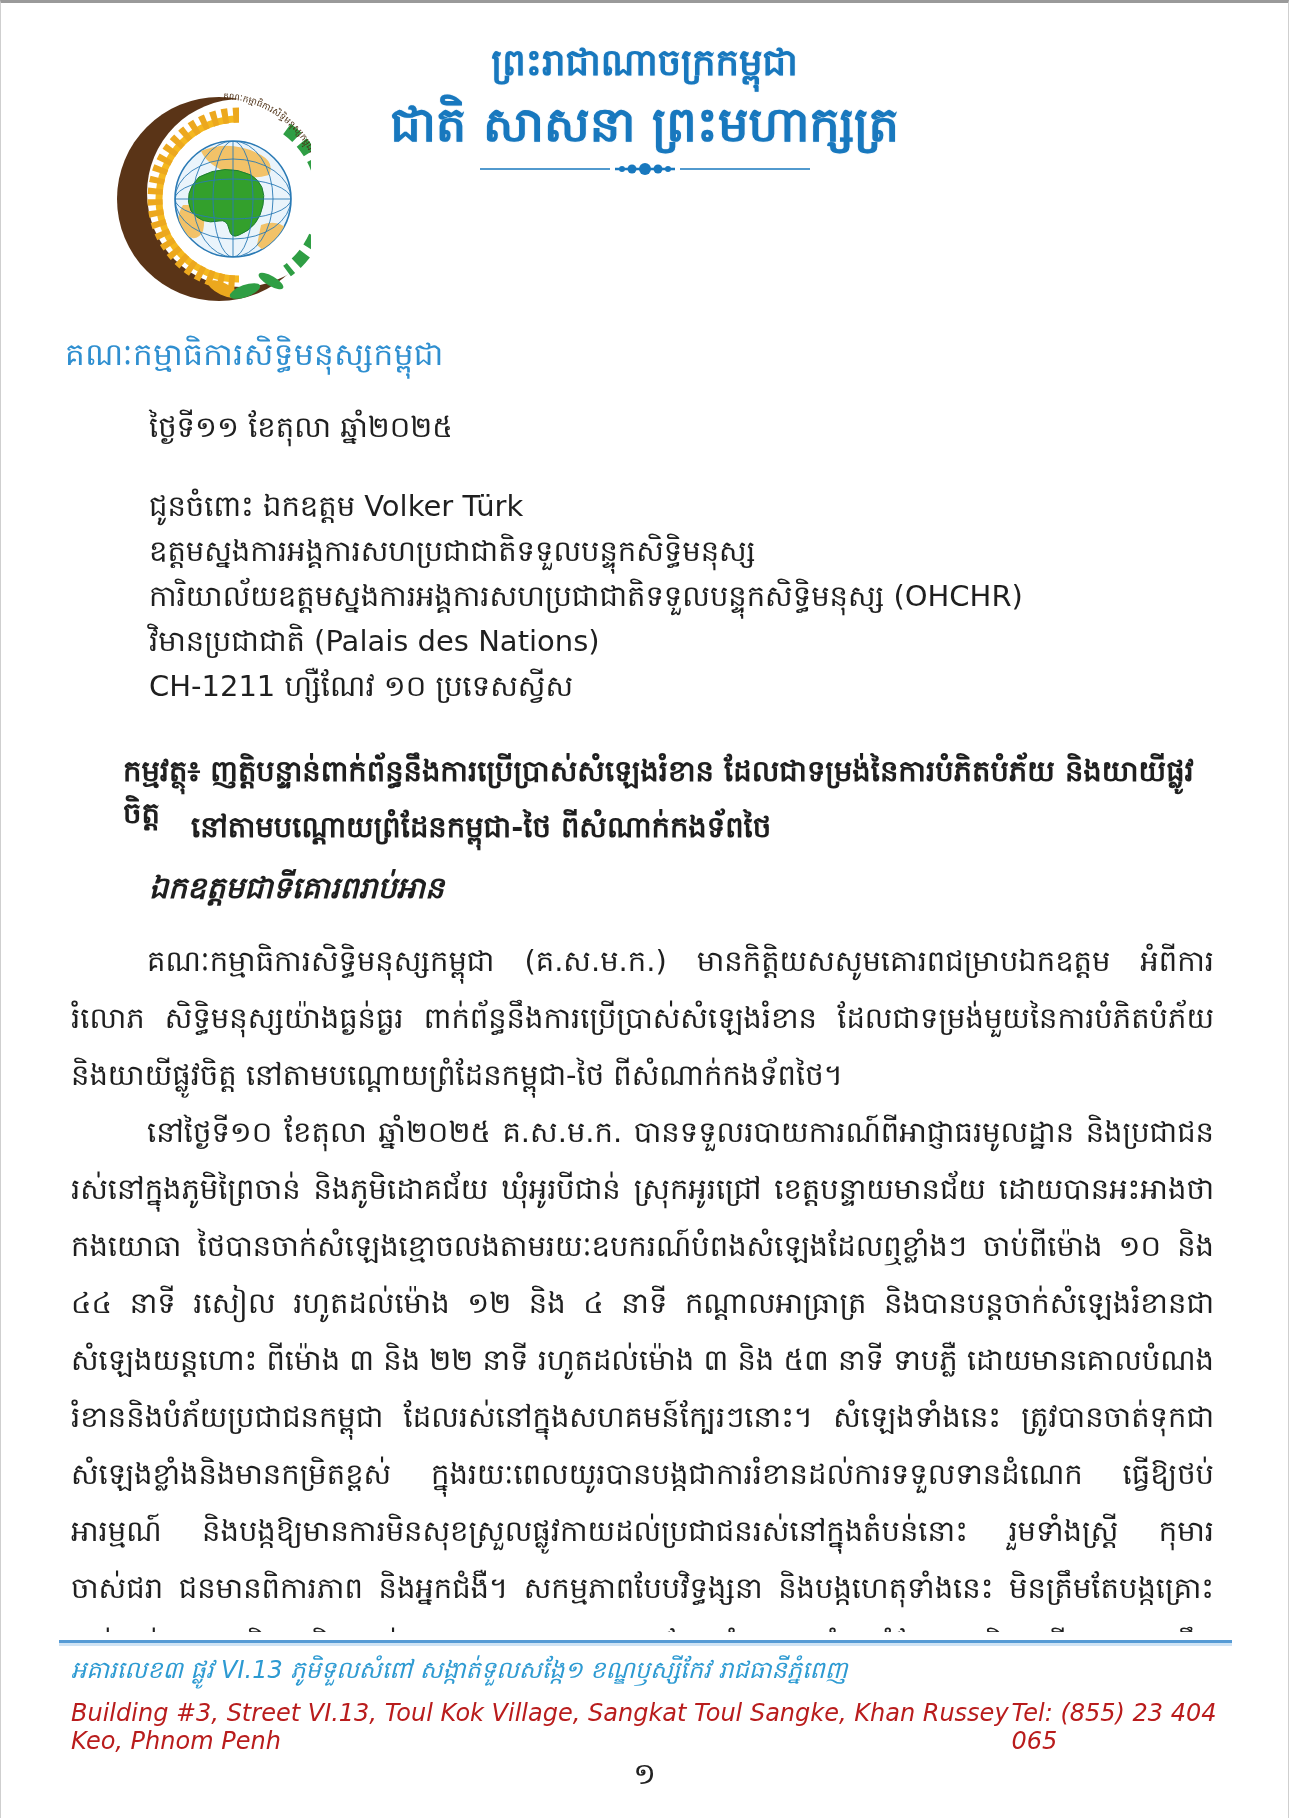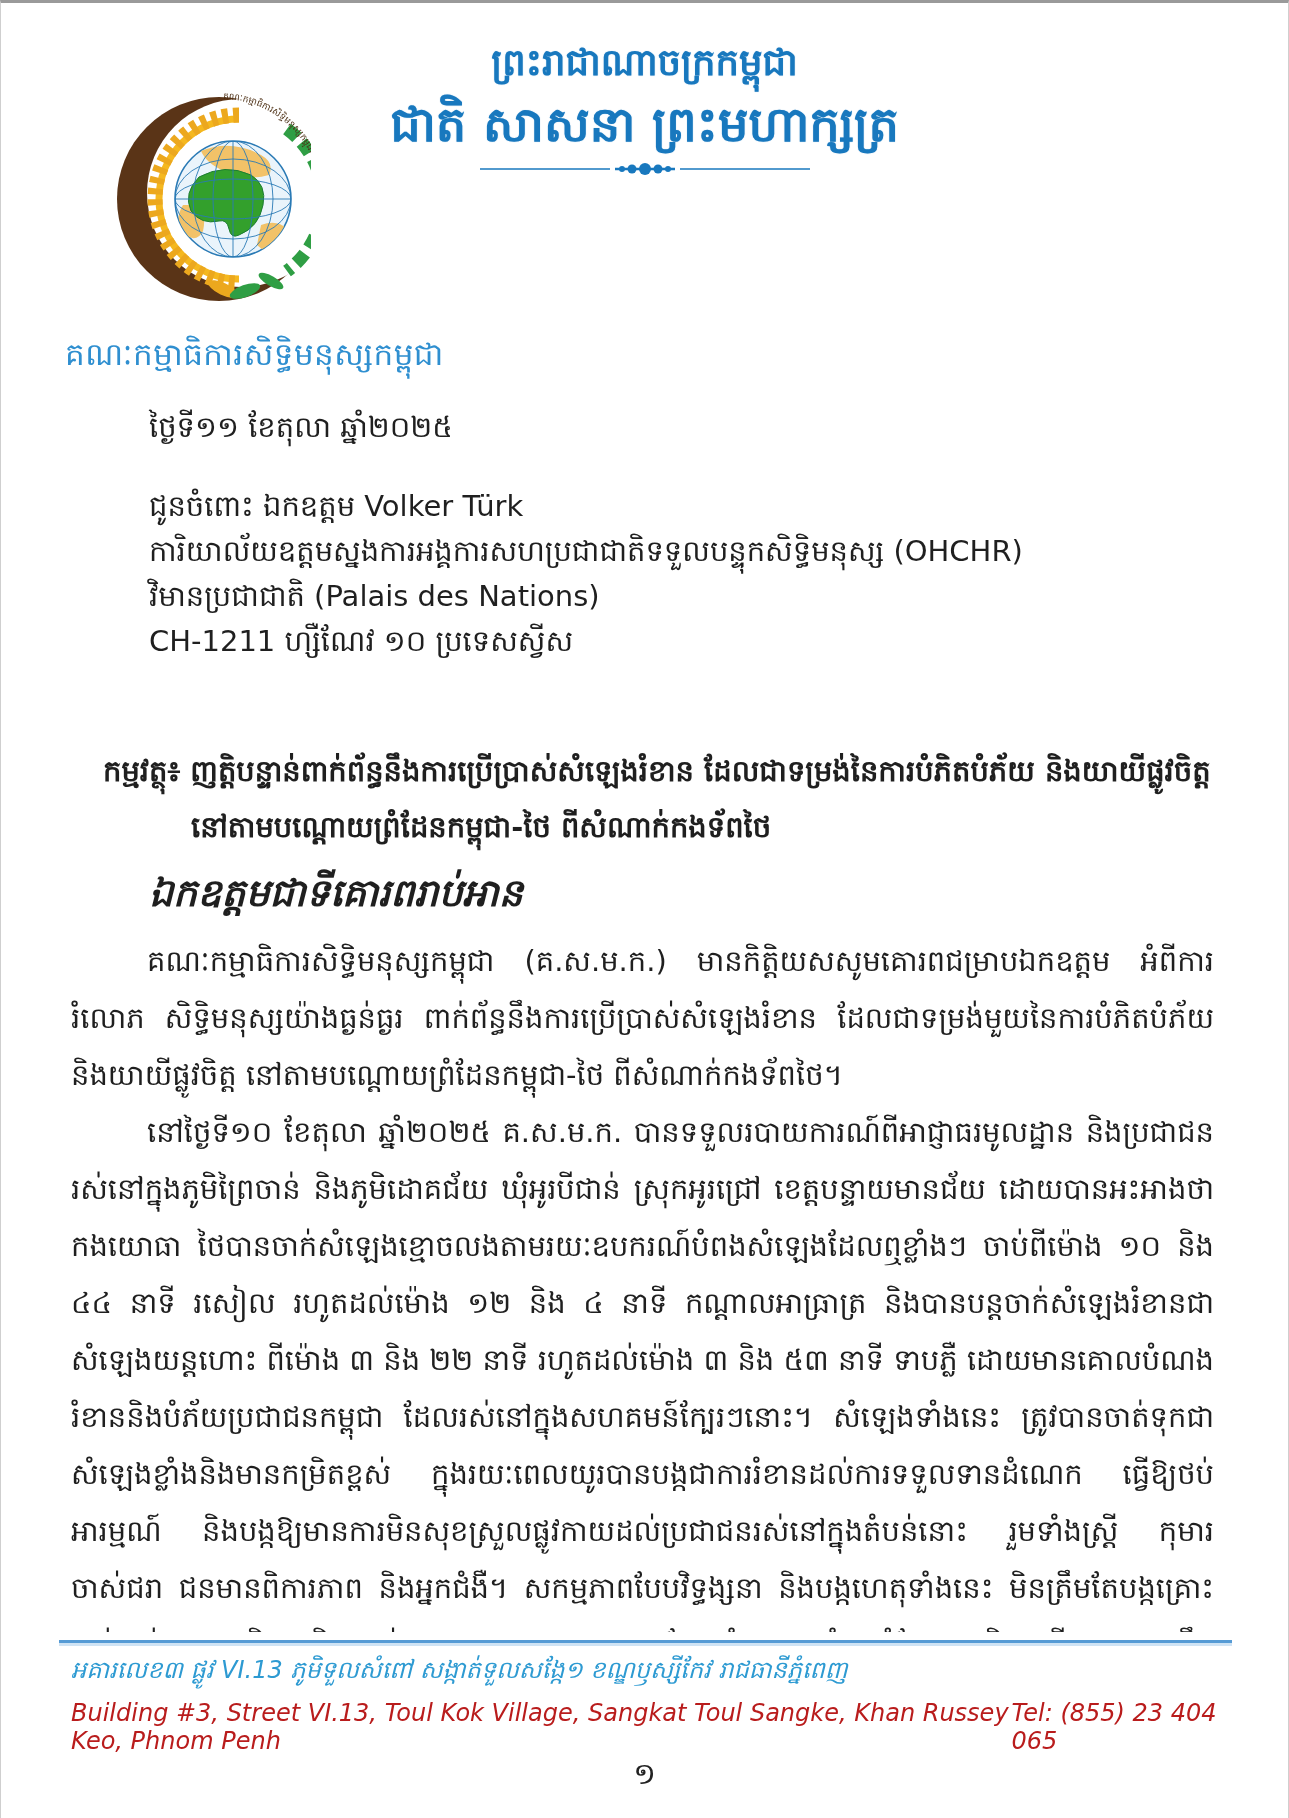--- a/index.html
+++ b/index.html
@@ -28,23 +28,23 @@
     line-height:1.3; margin-top:6px;
   }
   .ornament { position:absolute; top:158px; left:50%; transform:translateX(-50%); }
   .logo-wrap { position:absolute; top:82px; left:110px; width:200px; height:228px; }
   .org-name {
     position:absolute; top:332px; left:64px;
     font-size:31px; color:#2f8fd0; letter-spacing:.5px;
   }
   .date-line { position:absolute; top:406px; left:148px; font-size:29px; }
   .recipient { position:absolute; top:481px; left:148px; font-size:29px; line-height:45px; }
-  .subject-l1 { position:absolute; top:750px; left:102px; right:70px; font-size:29px; font-weight:bold; }
+  .subject-l1 { position:absolute; top:750px; left:122px; right:70px; font-size:29px; font-weight:bold; }
   .subject-l2 { position:absolute; top:806px; left:190px; right:70px; font-size:29px; font-weight:bold; }
-  .salutation { position:absolute; top:866px; left:148px; font-size:38px; font-weight:bold; font-style:italic; }
+  .salutation { position:absolute; top:866px; left:148px; font-size:30px; font-weight:bold; font-style:italic; }
   .body-text {
     position:absolute; top:930px; left:70px; right:74px; bottom:186px;
     overflow:hidden;
     font-size:29px; line-height:57px; text-align:justify;
   }
   .body-text p { text-indent:76px; }
   .footer-rule {
     position:absolute; top:1637px; left:58px; right:56px; height:0;
     border-top:3px solid #569bd5;
     box-shadow:0 3px 0 #cfe3f4;
@@ -138,20 +138,21 @@
       </g>
     </svg>
   </div>
 
   <div class="org-name">គណៈកម្មាធិការសិទ្ធិមនុស្សកម្ពុជា</div>
 
   <div class="date-line">ថ្ងៃទី១១ ខែតុលា ឆ្នាំ២០២៥</div>
 
   <div class="recipient">
     <div>ជូនចំពោះ ឯកឧត្តម Volker Türk</div>
+    <div>ឧត្តមស្នងការអង្គការសហប្រជាជាតិទទួលបន្ទុកសិទ្ធិមនុស្ស</div>
     <div>ការិយាល័យឧត្តមស្នងការអង្គការសហប្រជាជាតិទទួលបន្ទុកសិទ្ធិមនុស្ស (OHCHR)</div>
     <div>វិមានប្រជាជាតិ (Palais des Nations)</div>
     <div>CH-1211 ហ្សឺណែវ ១០ ប្រទេសស្វីស</div>
   </div>
 
   <div class="subject-l1">កម្មវត្ថុ៖ ញត្តិបន្ទាន់ពាក់ព័ន្ធនឹងការប្រើប្រាស់សំឡេងរំខាន ដែលជាទម្រង់នៃការបំភិតបំភ័យ និងយាយីផ្លូវចិត្ត</div>
   <div class="subject-l2">នៅតាមបណ្ដោយព្រំដែនកម្ពុជា-ថៃ ពីសំណាក់កងទ័ពថៃ</div>
 
   <div class="salutation">ឯកឧត្តមជាទីគោរពរាប់អាន</div>
 

